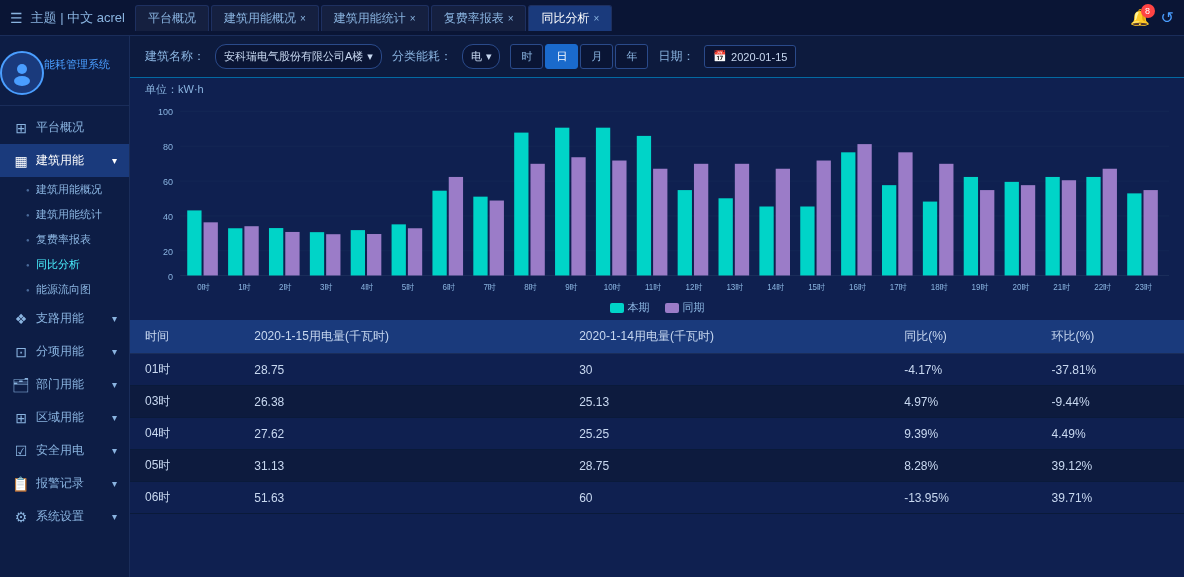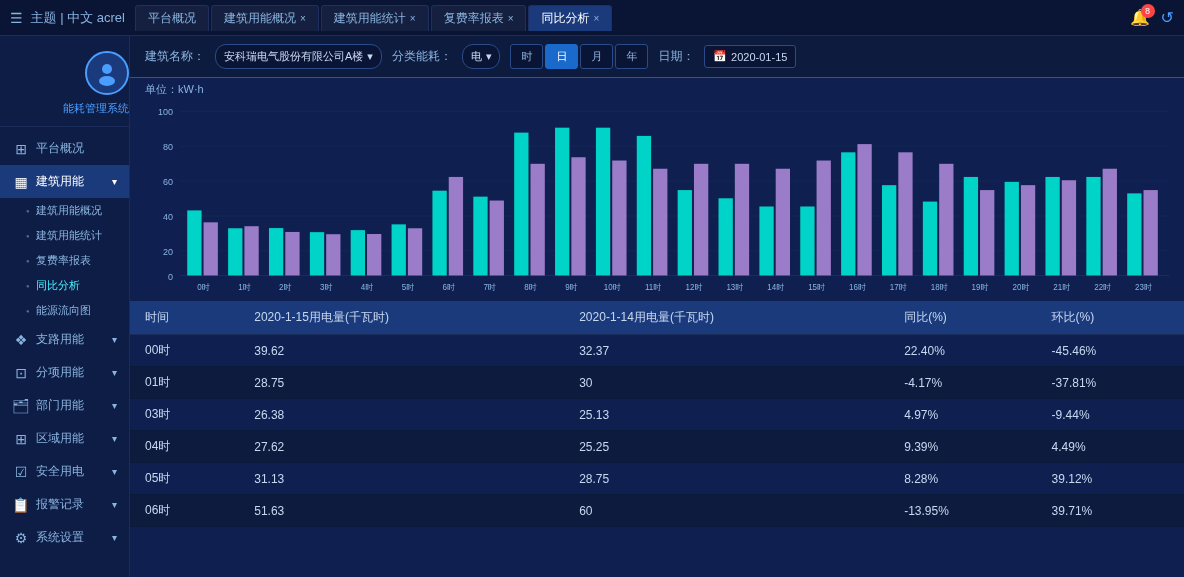--- a/index.html
+++ b/index.html
@@ -89,22 +89,22 @@
     .sidebar {
       width: 130px;
       background: #0d1d45;
       border-right: 1px solid #1a2d5a;
       display: flex;
       flex-direction: column;
       overflow: hidden;
     }
     .sidebar-profile {
       display: flex;
-      flex-direction: column;
-      align-items: flex-end;
+      flex-direction: row;
+      align-items: flex-start;
       padding: 15px 0 10px;
       border-bottom: 1px solid #1a2d5a;
     }
     .avatar {
       width: 44px;
       height: 44px;
       border-radius: 50%;
       background: #1a3a7c;
       display: flex;
       align-items: center;
@@ -517,41 +517,44 @@
               <text x="750.3958333333334" y="184" fill="#8ab4e0" font-size="8" text-anchor="middle">17时</text>
               <text x="791.1041666666666" y="184" fill="#8ab4e0" font-size="8" text-anchor="middle">18时</text>
               <text x="831.8125" y="184" fill="#8ab4e0" font-size="8" text-anchor="middle">19时</text>
               <text x="872.5208333333334" y="184" fill="#8ab4e0" font-size="8" text-anchor="middle">20时</text>
               <text x="913.2291666666666" y="184" fill="#8ab4e0" font-size="8" text-anchor="middle">21时</text>
               <text x="953.9375" y="184" fill="#8ab4e0" font-size="8" text-anchor="middle">22时</text>
               <text x="994.6458333333334" y="184" fill="#8ab4e0" font-size="8" text-anchor="middle">23时</text>
             </g>
         </svg>
       </div>
+      <div class="chart-legend" id="chart-legend">
+          <div class="legend-item">
+    <div class="legend-dot" style="background:#00d4c8"></div>
+    <span>本期</span>
+  </div>
+          <div class="legend-item">
+    <div class="legend-dot" style="background:#9b7cc8"></div>
+    <span>同期</span>
+  </div>
+        </div>
     </div>
 
     <div class="table-area">
       <table class="data-table">
         <thead id="table-head">
             <tr>
               <th>时间</th>
               <th>2020-1-15用电量(千瓦时)</th>
               <th>2020-1-14用电量(千瓦时)</th>
               <th>同比(%)</th>
               <th>环比(%)</th>
             </tr>
           </thead>
         <tbody id="table-body">
-            <tr>
-              <td>00时</td>
-              <td>39.62</td>
-              <td>32.37</td>
-              <td>22.40%</td>
-              <td>-45.46%</td>
-            </tr>
             <tr>
               <td>01时</td>
               <td>28.75</td>
               <td>30</td>
               <td>-4.17%</td>
               <td>-37.81%</td>
             </tr>
             <tr>
               <td>03时</td>
               <td>26.38</td>

